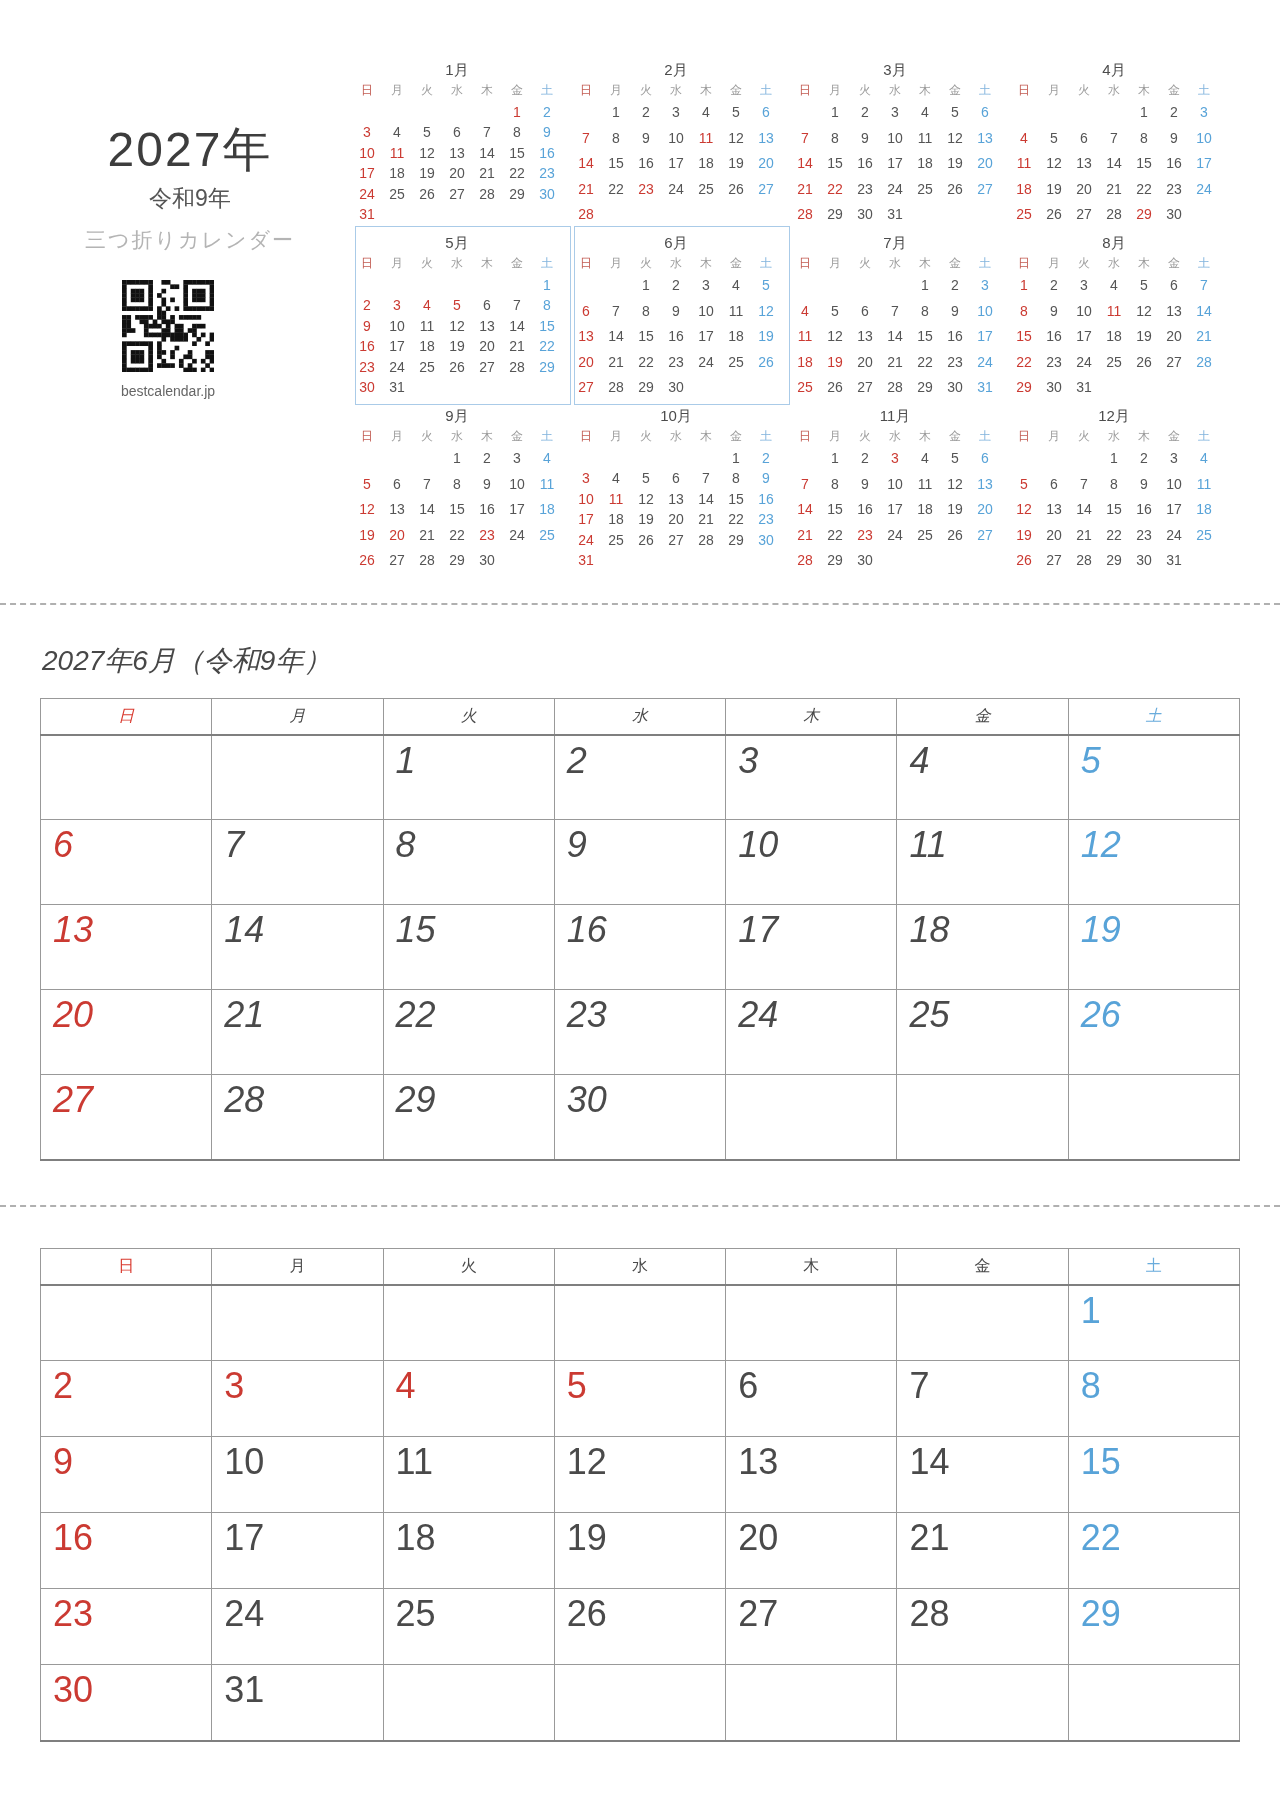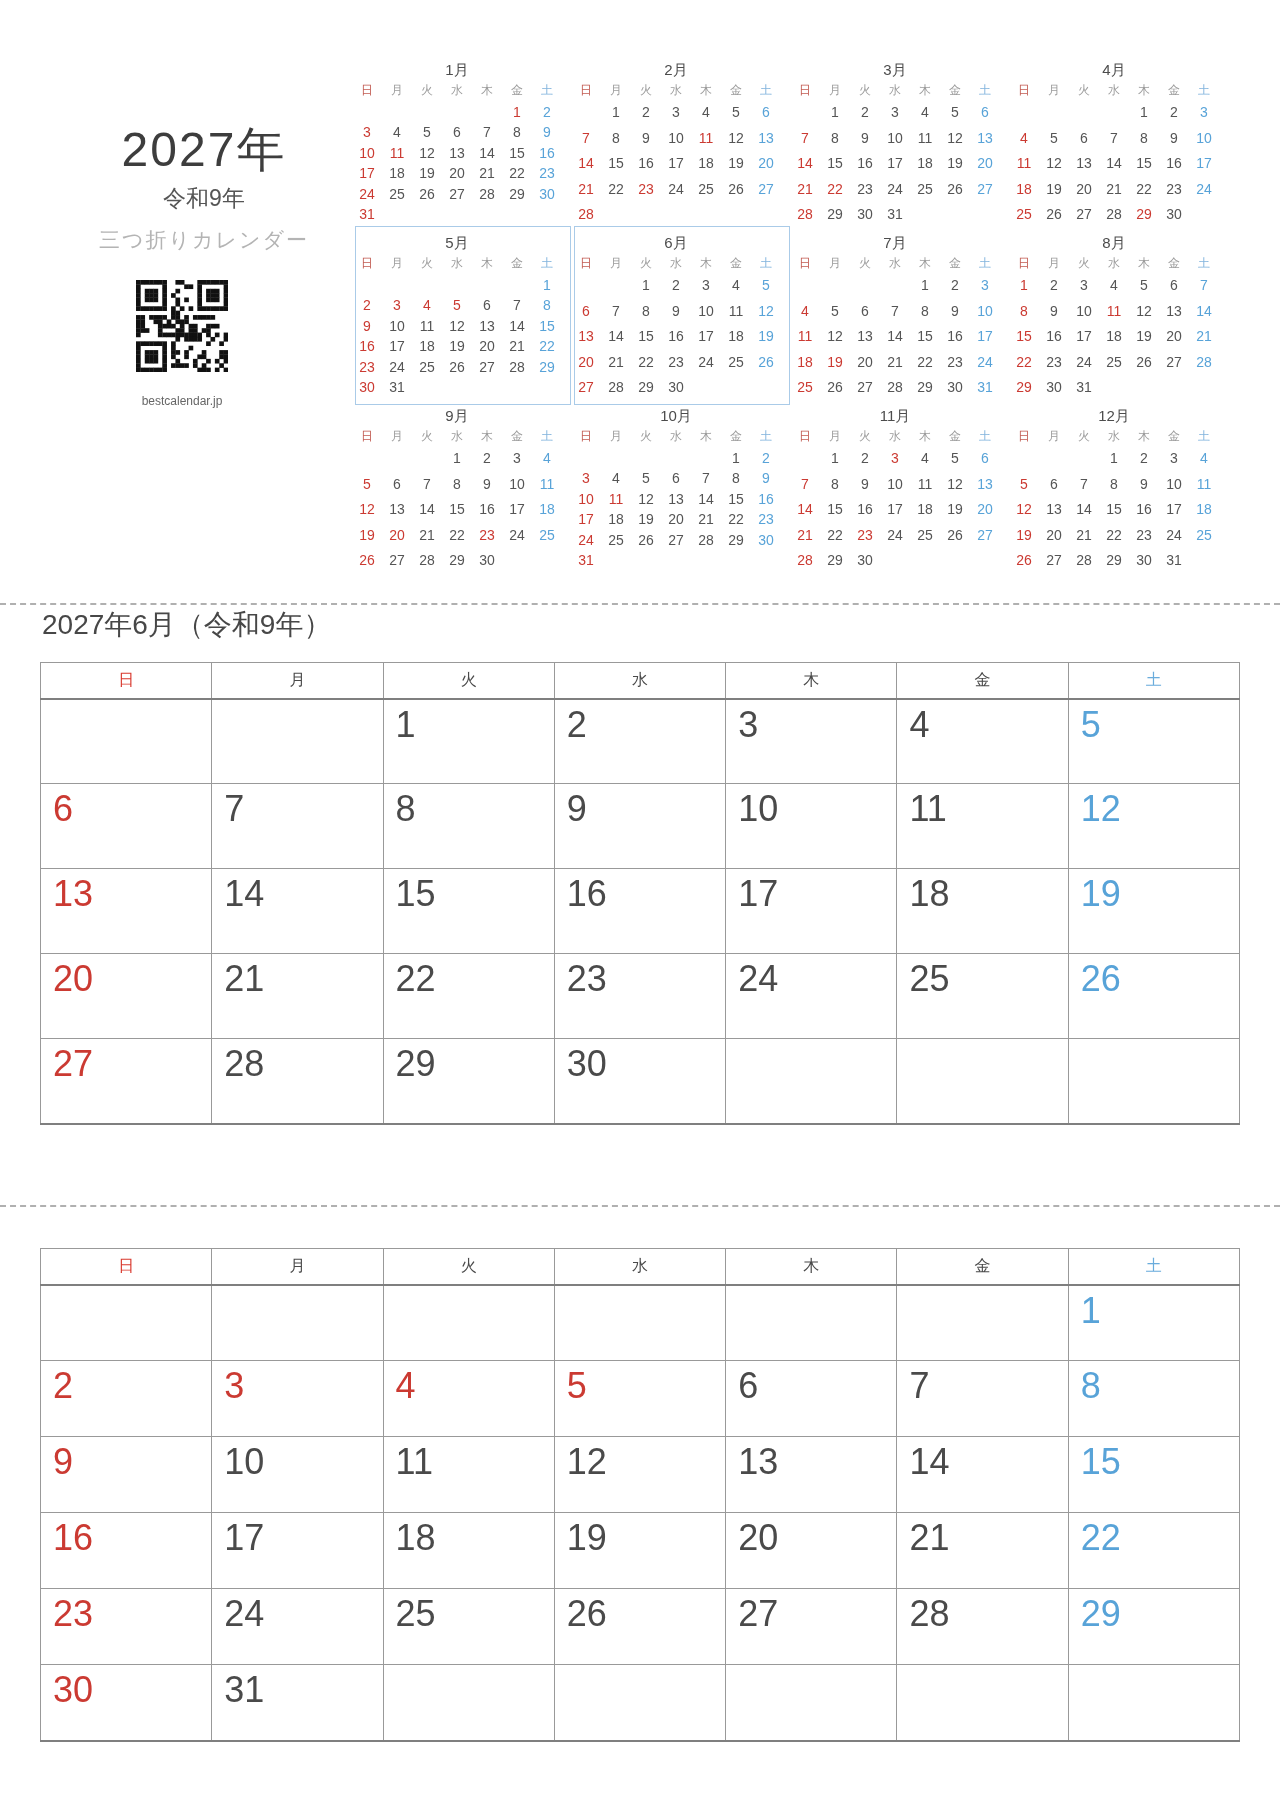--- a/index.html
+++ b/index.html
@@ -6,26 +6,26 @@
     --sun:#cb3a32; --sat:#58a3d8; --hsun:#d9392e; --hsat:#6aacdc;
     --ink:#4a4a4a; --mini-ink:#555; --mini-head:#9c9c9c;
     --box:#aacbe8; --grid:#999; --grid-dark:#7f7f7f; --dash:#b0b0b0;
   }
   *{margin:0;padding:0;box-sizing:border-box;}
   html,body{background:#fff;}
   .page{position:relative;width:1280px;height:1811px;background:#fff;overflow:hidden;
         font-family:"Liberation Sans","DejaVu Sans",sans-serif;color:var(--ink);}
 
   
-  .brand{position:absolute;left:92px;top:118px;width:224px;text-align:center;}
+  .brand{position:absolute;left:78px;top:118px;width:224px;text-align:center;}
   .brand-year{font-size:48px;color:#3d3d3d;letter-spacing:2px;}
   .brand-era{font-size:23px;color:#555;margin-top:1px;}
   .brand-sub{font-size:21px;color:#b4b4b4;margin-top:12px;letter-spacing:2px;white-space:nowrap;}
   .brand-qr{width:92px;height:92px;margin:26px auto 0;transform:translateX(-22px);}
-  .brand-site{font-size:12px;color:#666;margin-top:22px;transform:translateX(-22px);}
+  .brand-site{font-size:14px;color:#666;margin-top:11px;transform:translateX(-22px);}
 
   
   .mini-grid{position:absolute;left:352px;top:60px;display:grid;
              grid-template-columns:repeat(4,210px);column-gap:12px;row-gap:14px;gap:9px;}
   .mini-month{position:relative;width:210px;height:164px;}
   .mini-month.boxed::before{content:"";position:absolute;left:3px;right:-9px;top:-7px;bottom:-8px;
              border:1px solid var(--box);}
   .mm-title{height:20px;line-height:20px;text-align:center;font-size:15px;color:#4c4c4c;}
   .mm-head{display:flex;height:20px;align-items:center;}
   .mm-head span{width:30px;text-align:center;font-size:12px;color:var(--mini-head);}
@@ -37,21 +37,21 @@
   .mm-week span{width:30px;text-align:center;font-size:14px;line-height:16px;color:var(--mini-ink);}
   .mm-week span.r{color:var(--sun);}
   .mm-week span.b{color:var(--sat);}
 
   
   .fold{position:absolute;left:0;right:0;border-top:2px dashed var(--dash);}
   .fold-1{top:603px;} .fold-2{top:1205px;}
 
   
   .month-section{position:absolute;left:40px;width:1200px;}
-  .sec-june{top:608px;} .sec-may{top:1248px;}
+  .sec-june{top:644px;font-style:italic;} .sec-may{top:1248px;}
   .sec-title{font-size:28px;font-weight:normal;color:#474747;line-height:34px;margin:0 0 20px 2px;}
   table.big{width:1200px;border-collapse:collapse;table-layout:fixed;
             border:1px solid var(--grid);border-bottom:2px solid var(--grid-dark);}
   table.big th{height:36px;font-size:16px;font-weight:normal;text-align:center;color:#4a4a4a;
             border:1px solid var(--grid);border-bottom:2px solid var(--grid-dark);}
   table.big th.sun{color:var(--hsun);}
   table.big th.sat{color:var(--hsat);}
   table.big td{vertical-align:top;text-align:left;padding:4px 0 0 12px;
             font-size:36px;color:#4a4a4a;border:1px solid var(--grid);}
   .sec-june td{height:85px;} .sec-may td{height:76px;}

